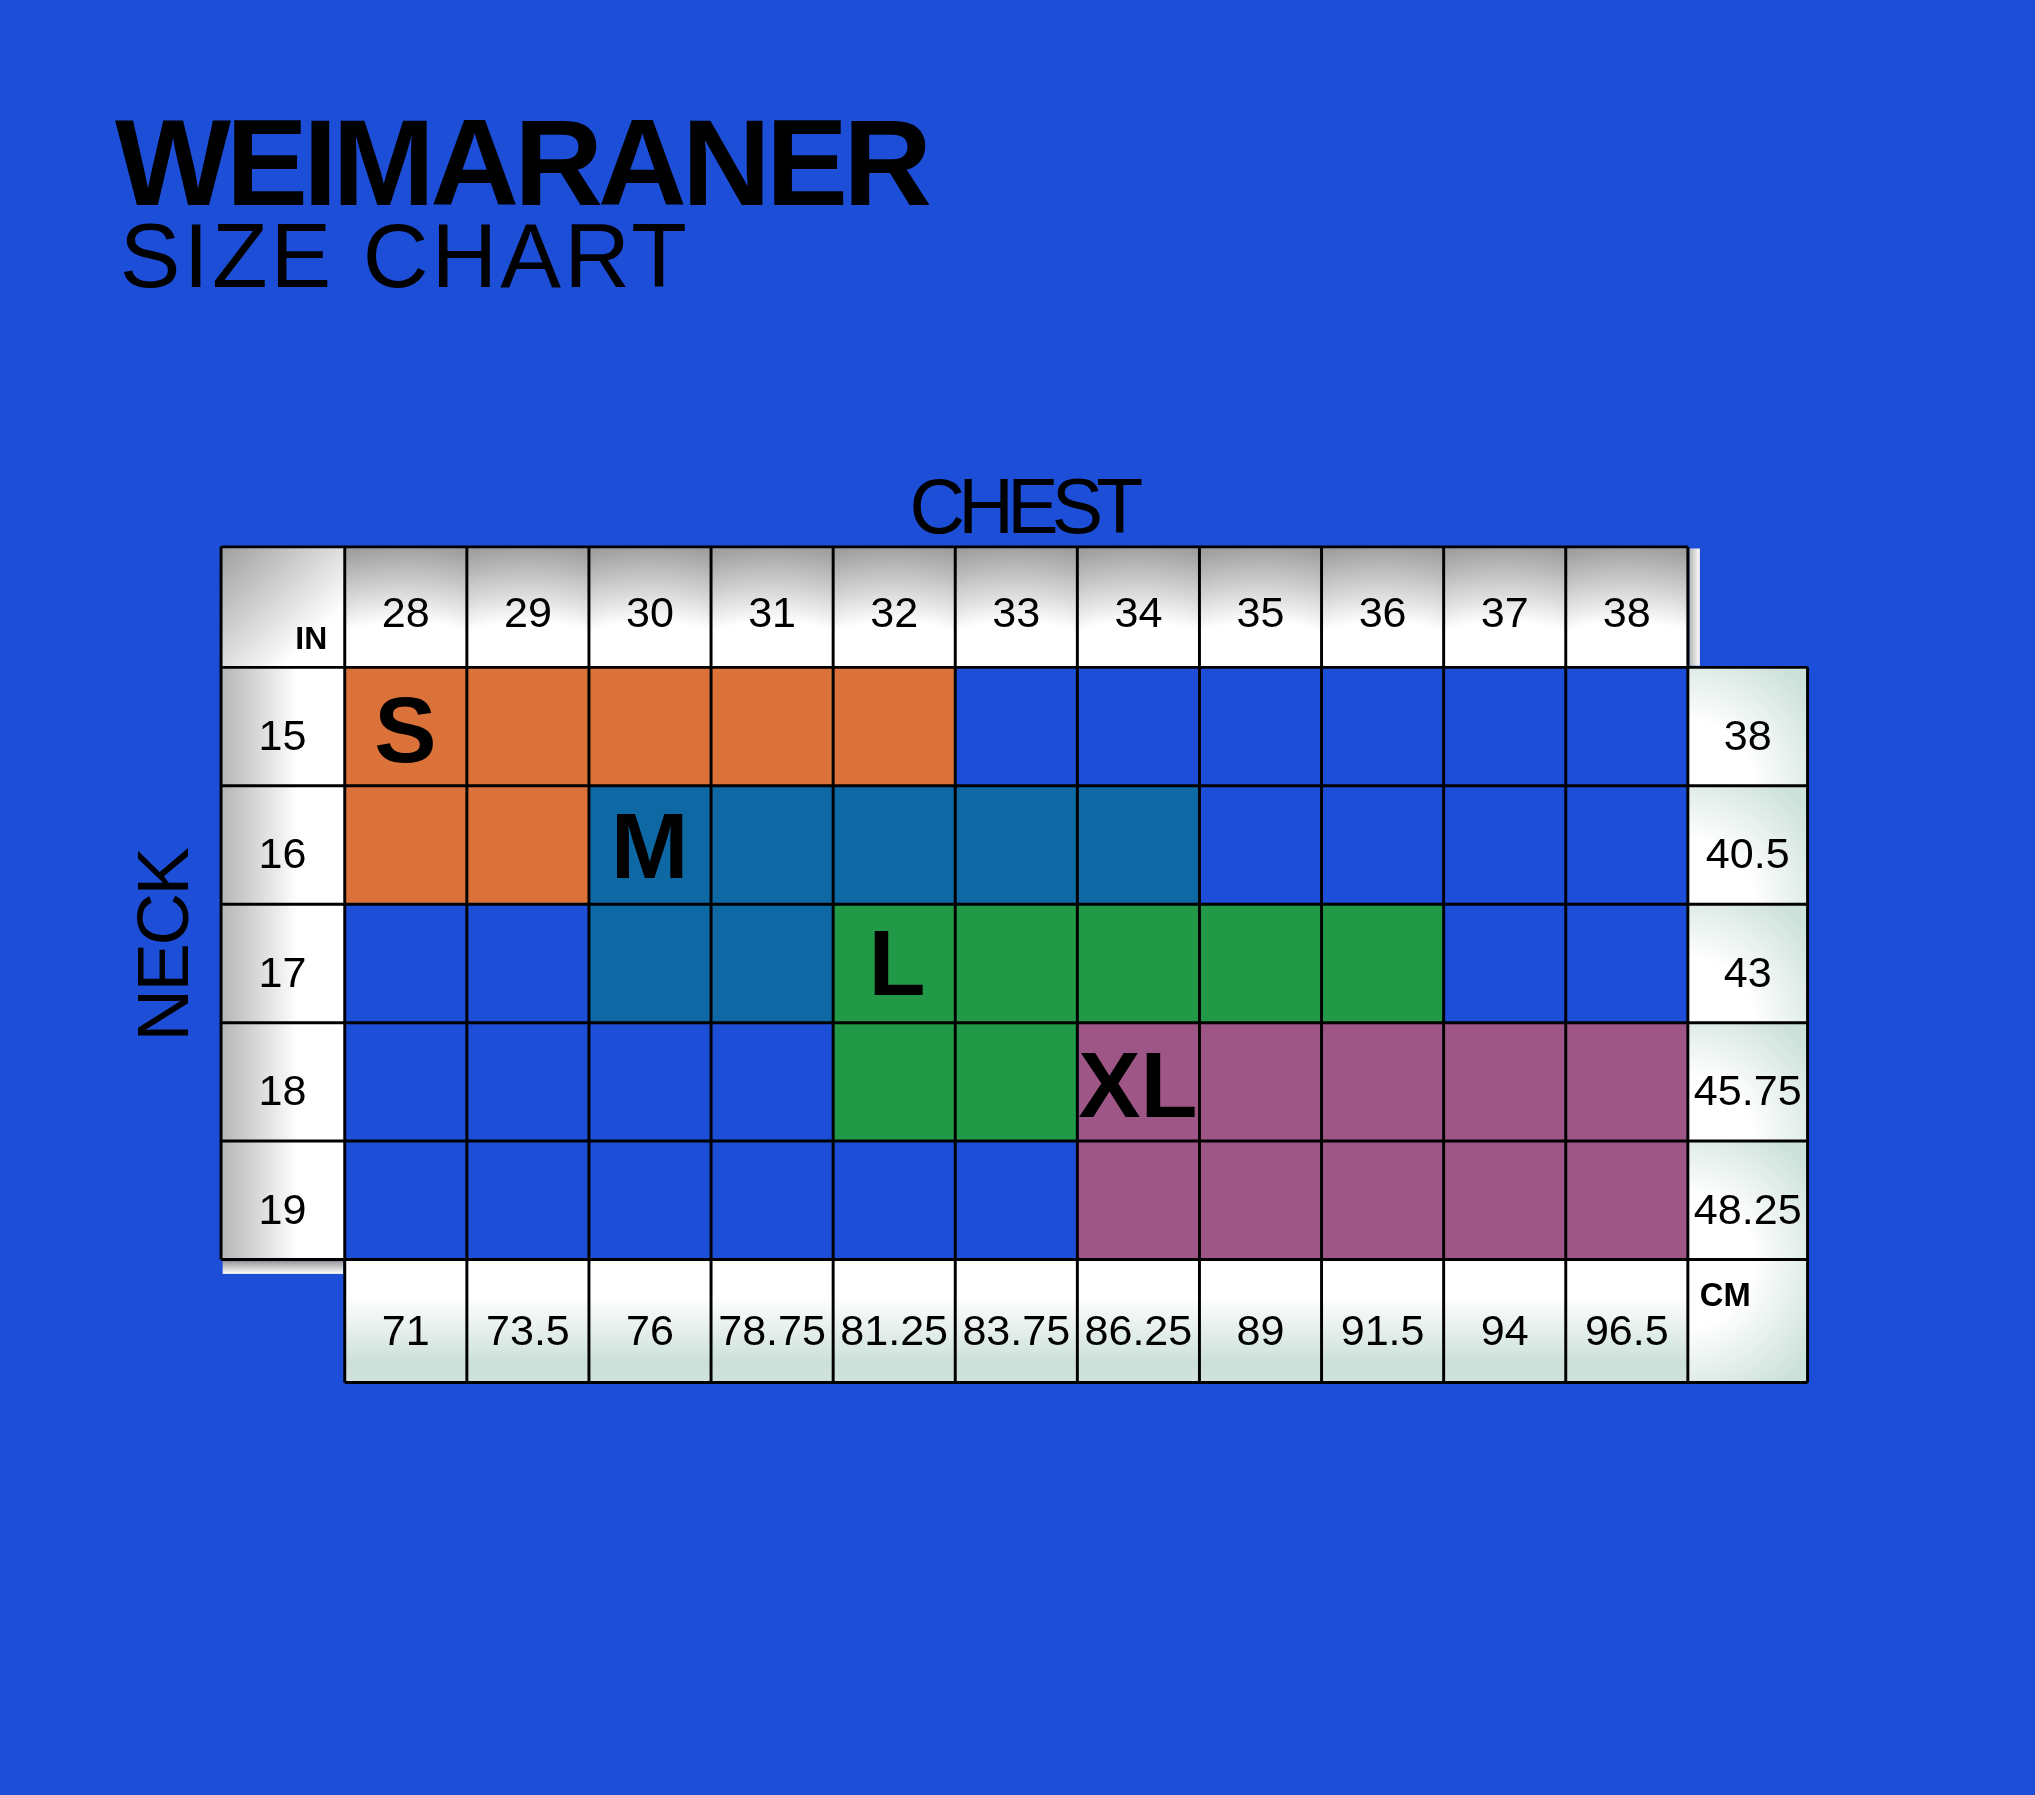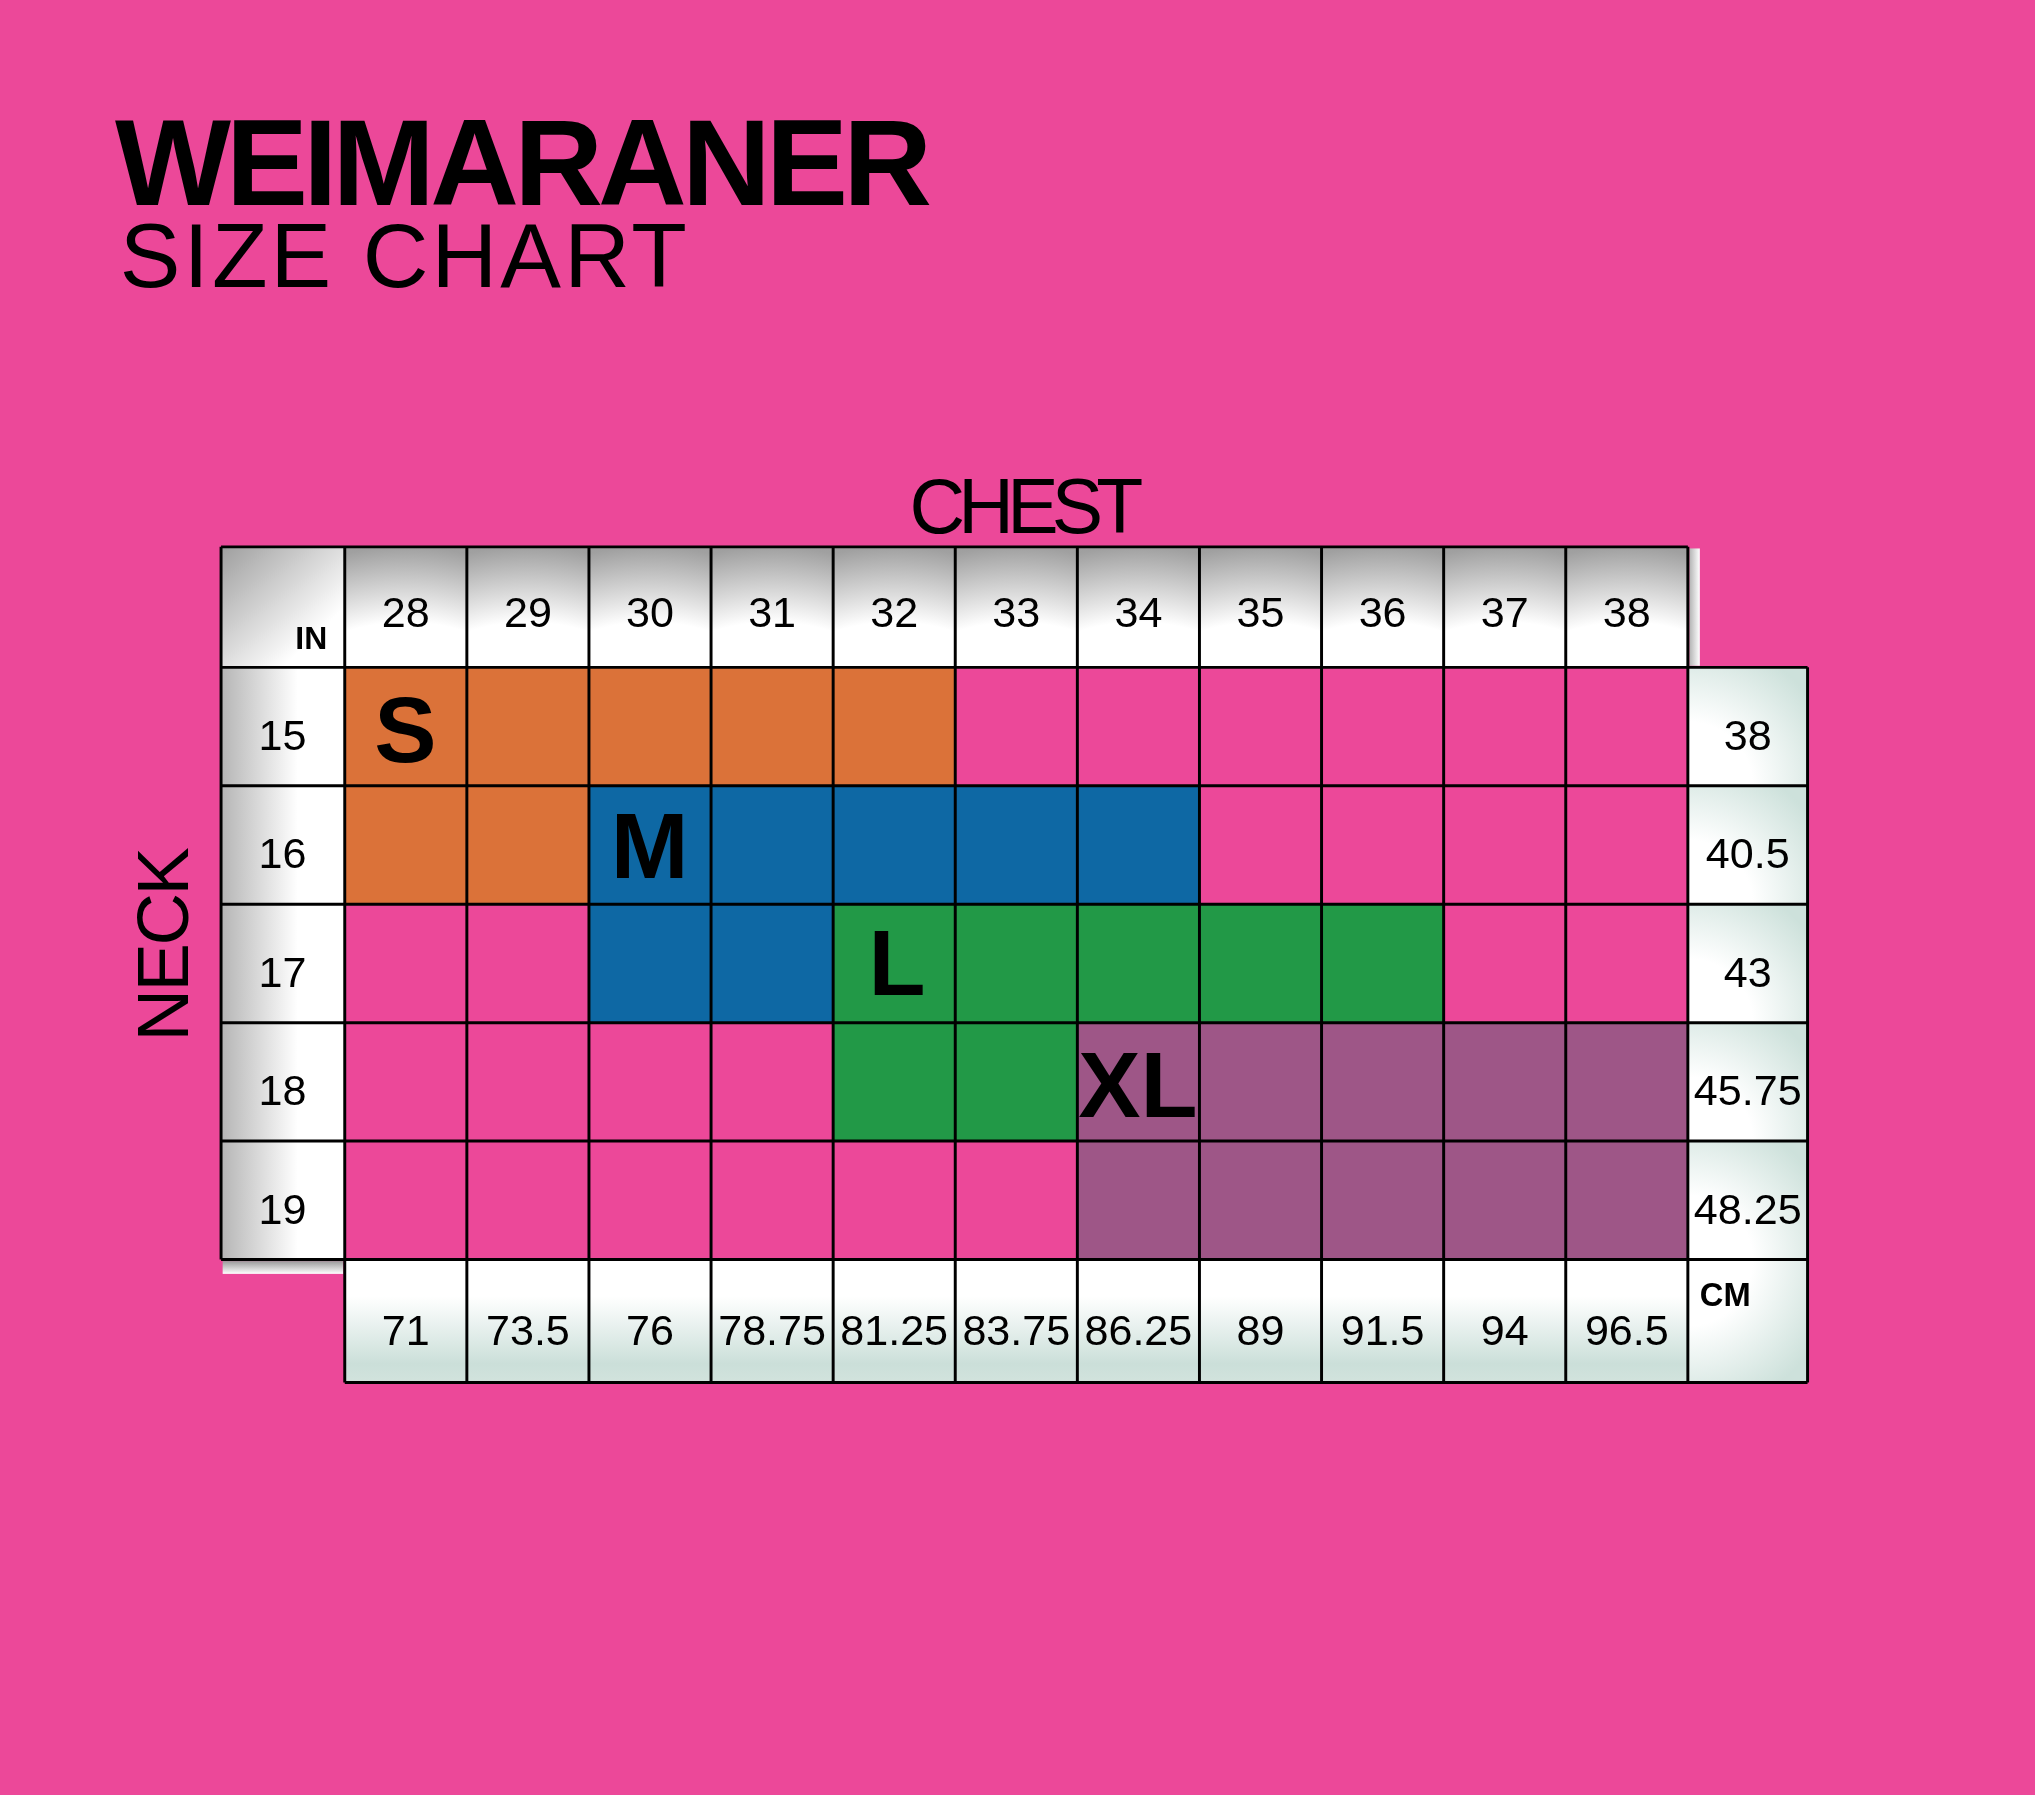--- a/index.html
+++ b/index.html
@@ -1,16 +1,16 @@
 <!DOCTYPE html>
 <html style="font-size:12.8px"><head>
 <meta charset="utf-8">
 <style>
 html,body{margin:0;padding:0;background:#ffffff;}
-#page{position:relative;width:2035px;height:1796px;background:#ec4899;overflow:hidden;font-family:"Liberation Sans",sans-serif;}
+#page{position:relative;width:2035px;height:1796px;background:#1d4ed8;overflow:hidden;font-family:"Liberation Sans",sans-serif;}
 svg{position:absolute;left:0;top:0;}
 </style>
 </head>
 <body>
 <div id="page">
 <svg width="2035" height="1796" viewBox="0 0 2550 2250" xmlns="http://www.w3.org/2000/svg">
 <defs>
 <radialGradient id="hdrRad" cx="0.5" cy="2.2" r="2.5">
 <stop offset="0.63" stop-color="#ffffff"></stop>
 <stop offset="0.88" stop-color="#a0a0a0"></stop>

